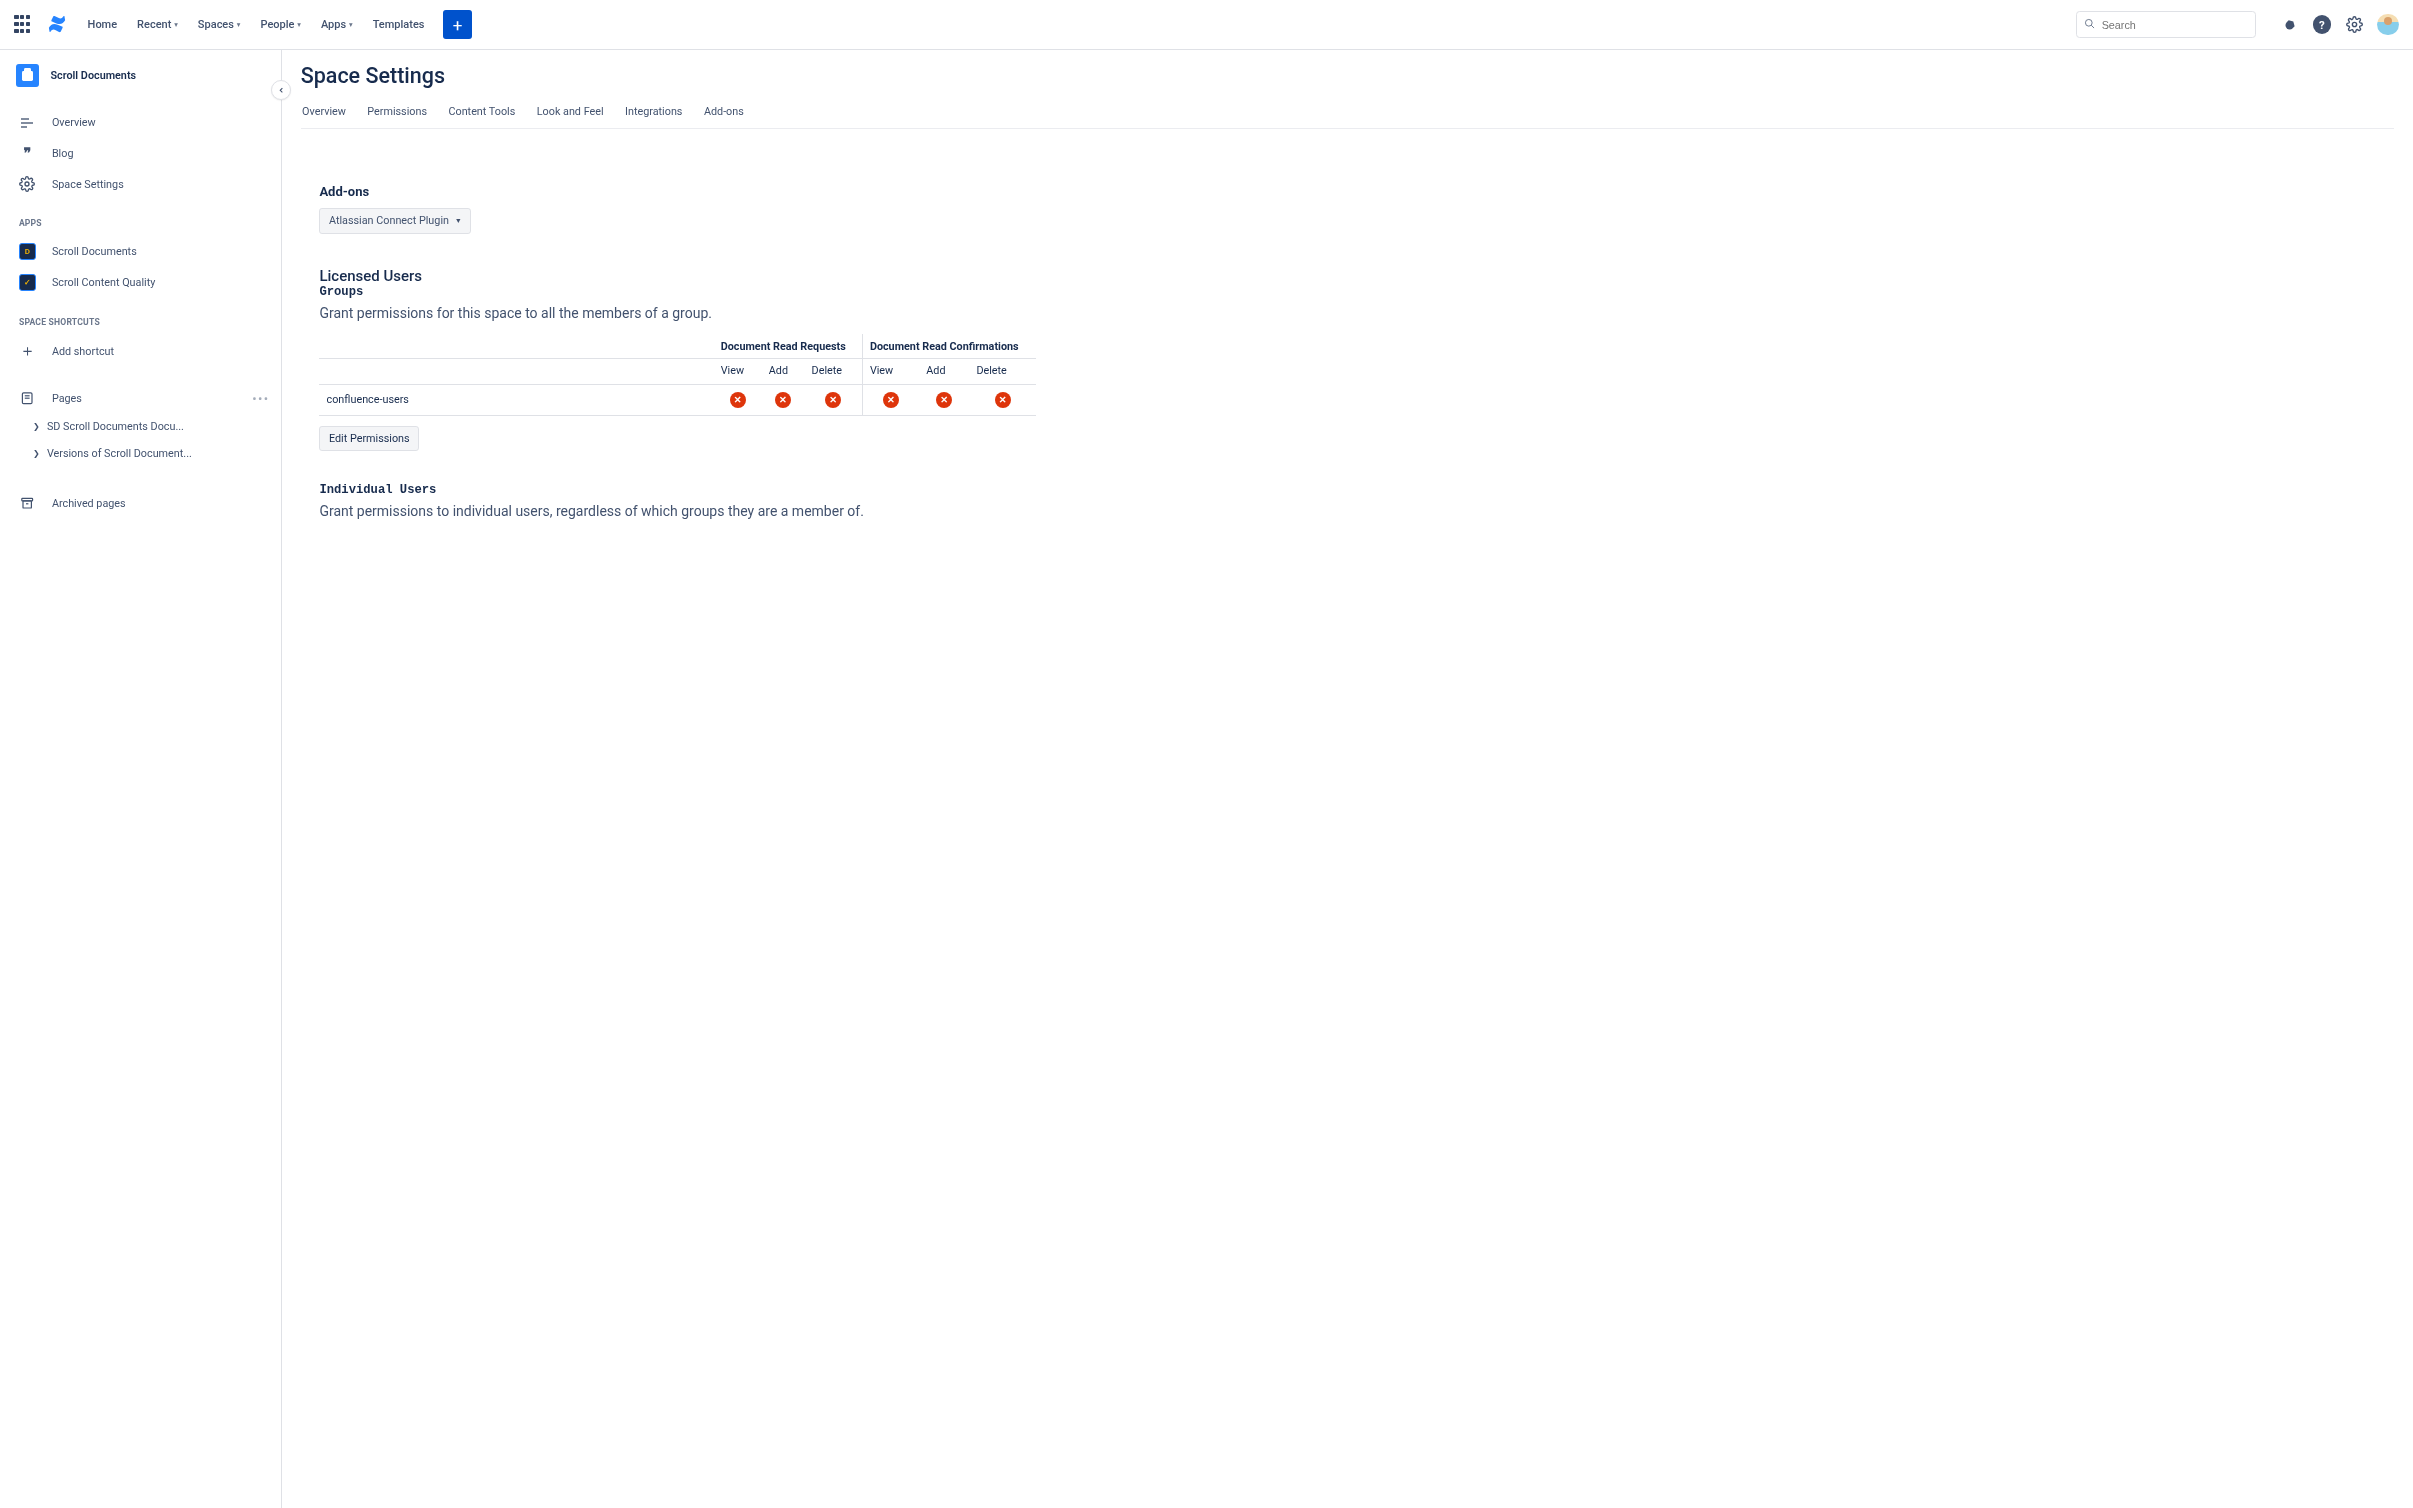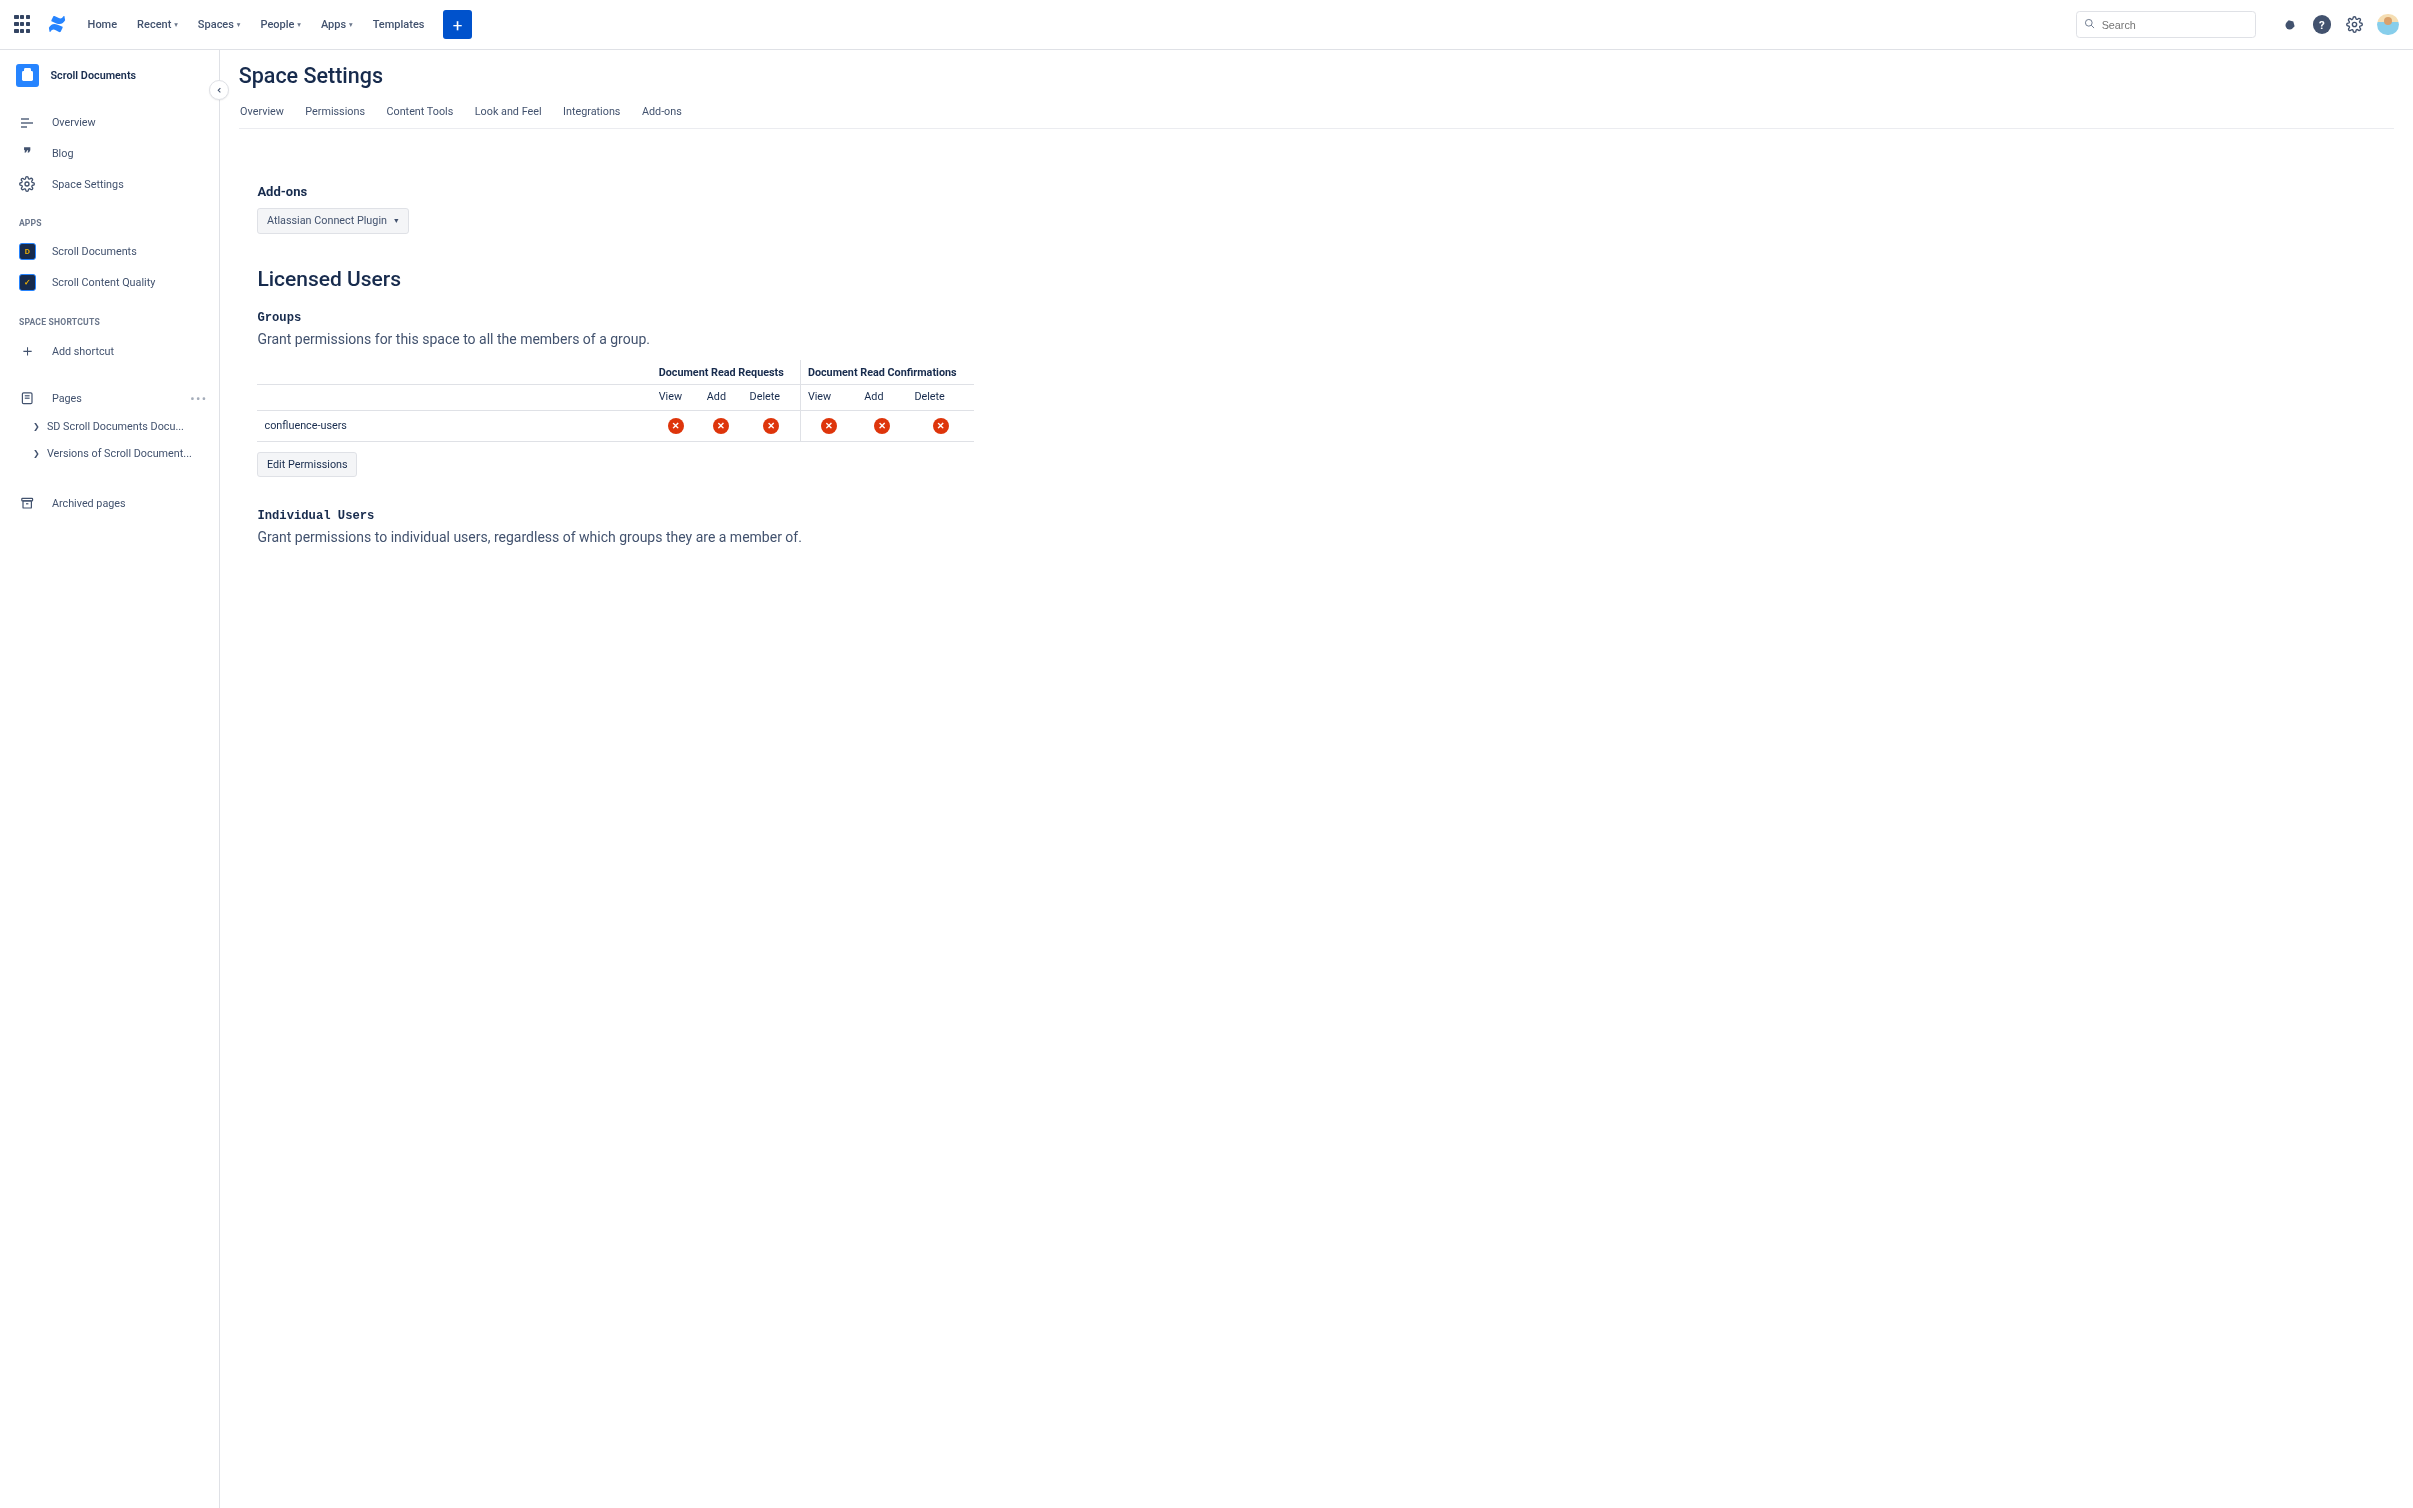--- a/index.html
+++ b/index.html
@@ -56,21 +56,21 @@
     font-size: 11.5px; font-weight: bold;
   }
   .avatar {
     width: 21.5px; height: 21.5px; border-radius: 50%; background: linear-gradient(#f5deb3 40%, #87ceeb 40%);
     position: relative; overflow: hidden;
   }
   .avatar::after { content:""; position:absolute; top:2.9px; left:6.5px; width:8.6px; height:8.6px; background:#d9a06b; border-radius:50%; }
   
   .layout { display: flex; height: calc(100vh - 50px); }
   .sidebar {
-    width: 220px; border-right: 0.7px solid #DFE1E6;
+    width: 282px; border-right: 0.7px solid #DFE1E6;
     padding: 14.4px 7.2px 14.4px 16px;
     position: relative;
   }
   .collapse-handle {
     position: absolute; right: -10px; top: 30px;
     width: 20px; height: 20px; background: #fff; border: 0.7px solid #DFE1E6;
     border-radius: 50%; display: flex; align-items: center; justify-content: center;
     box-shadow: 0 0.7px 1.4px rgba(0,0,0,0.08); cursor: pointer; color: #42526E;
   }
   .space-header {
@@ -112,21 +112,21 @@
   .page-title { font-size: 21.5px; font-weight: 500; color: #172B4D; margin-bottom: 10px; }
   .tabs { display:flex; gap:18.7px; border-bottom: 1.4px solid #EBECF0; padding-bottom: 0; margin-bottom: 0; }
   .tab { padding: 7.2px 1.4px 10px 1.4px; color:#42526E; font-size: 10.8px; cursor:pointer; }
   .content-inner { padding: 29px 18.7px 0 18.7px; max-width: 754px; }
   .h-addons { font-size: 13px; font-weight: 700; color:#172B4D; margin-bottom: 8.6px; }
   .dropdown-btn {
     display:inline-flex; align-items:center; gap:5.7px;
     background:#F4F5F7; border:0.7px solid #DFE1E6; border-radius:2.9px;
     padding: 5.7px 8.6px; font-size: 10.8px; color:#42526E; cursor:pointer;
   }
-  .h2 { font-size: 21px; font-weight: 500; color:#172B4D; margin-top: 33px; margin-bottom: 20px; }
+  .h2 { font-size: 15px; font-weight: 500; color:#172B4D; margin-top: 33px; }
   .h3 { font-size: 12.2px; font-weight: 700; color:#172B4D; margin-bottom: 5.7px; font-family: Liberation Mono, monospace; }
   .desc { font-size: 14px; color:#42526E; margin-bottom: 13px; }
   table.perm { width: 100%; border-collapse: collapse; font-size: 10.8px; }
   table.perm th { text-align: left; font-weight: 700; color:#172B4D; padding: 5.7px 7.2px; }
   table.perm .group-head th { border-bottom: 0.7px solid #DFE1E6; vertical-align: bottom; }
   table.perm .sub-head th { font-weight: 400; color:#172B4D; padding-top:4.3px; padding-bottom:7.2px; border-bottom: 0.7px solid #DFE1E6; }
   table.perm td { padding: 7.2px 7.2px; border-bottom: 0.7px solid #DFE1E6; color:#172B4D; }
   .vline { border-left: 0.7px solid #DFE1E6; }
   .deny {
     width: 16px; height: 16px; border-radius: 50%; background:#DE350B;

